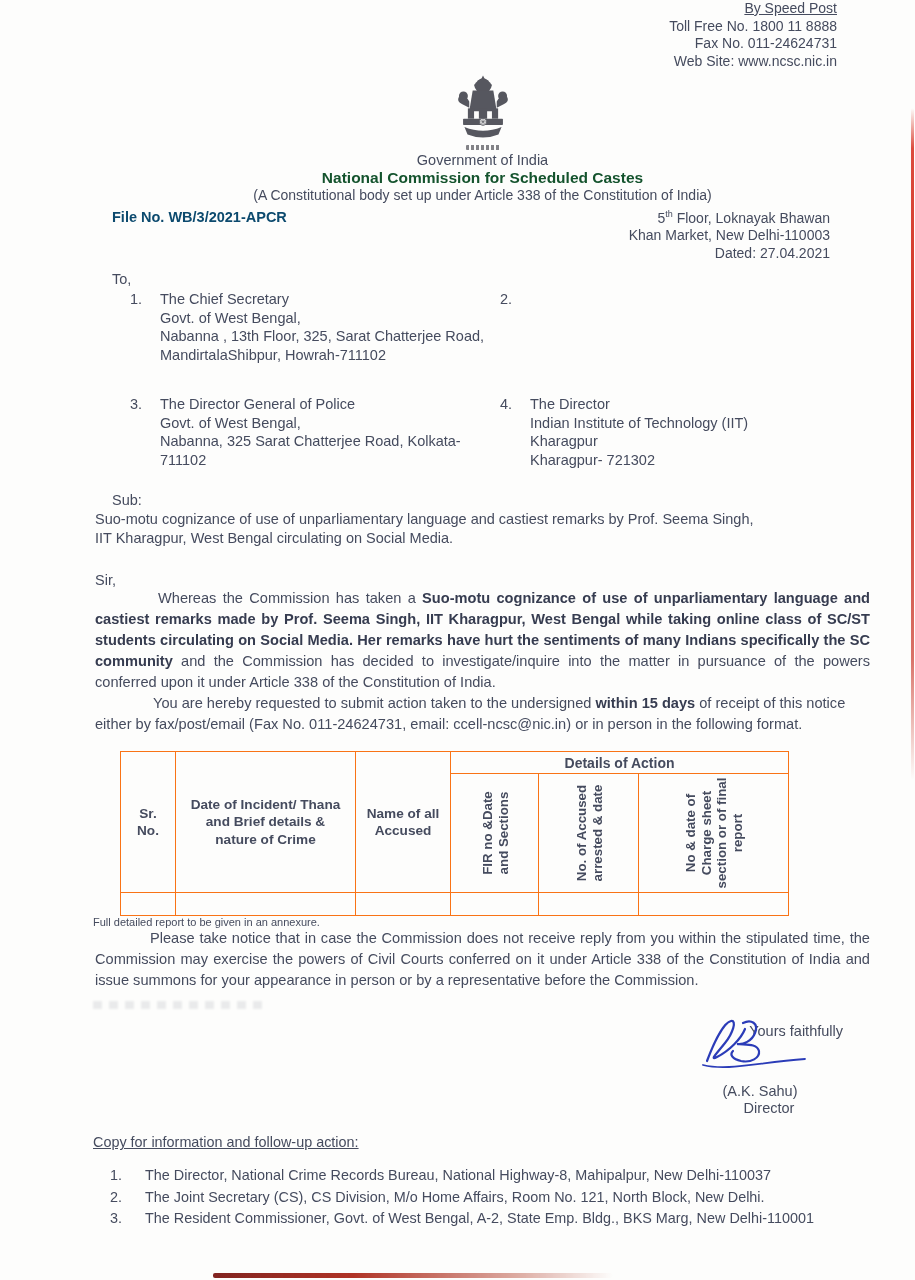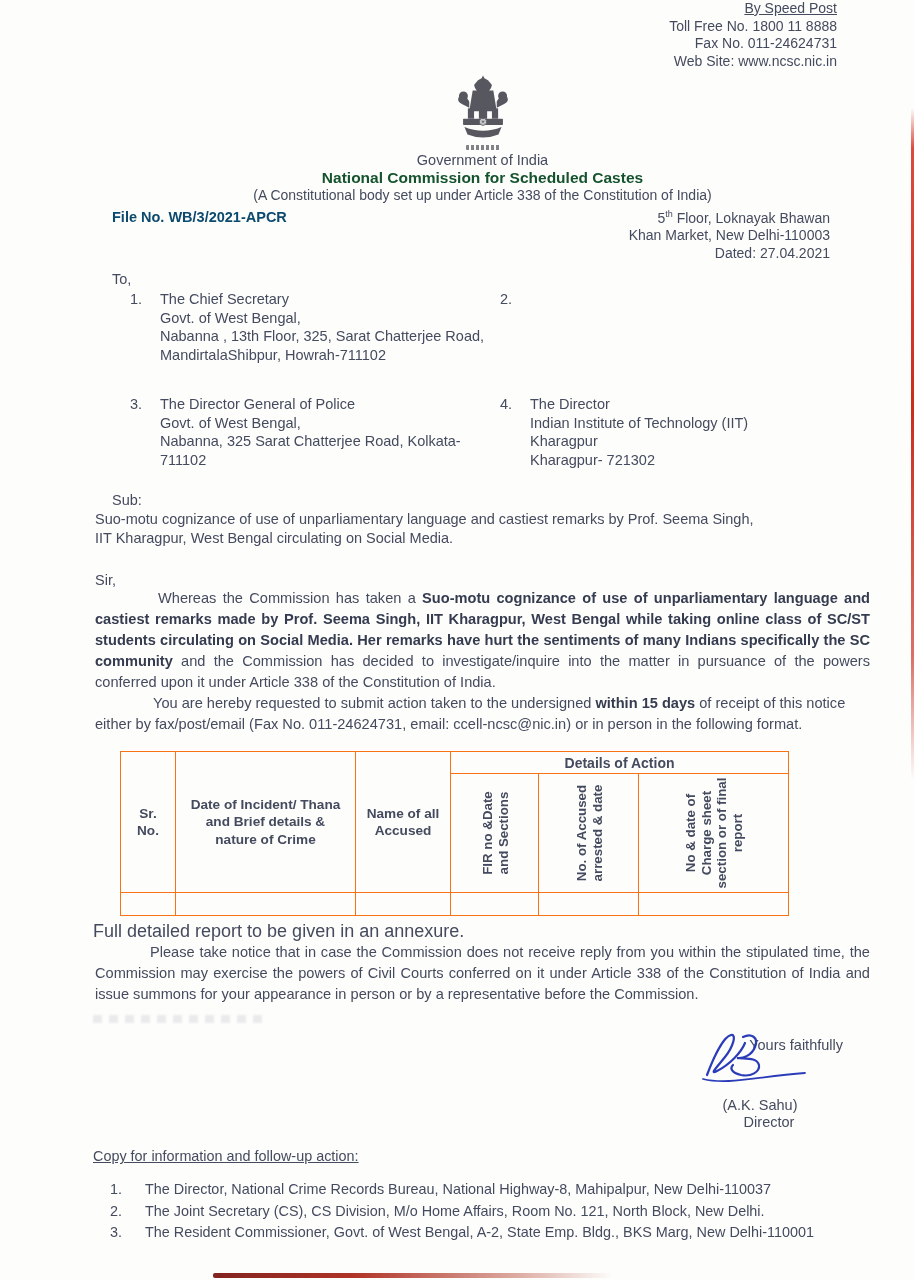--- a/index.html
+++ b/index.html
@@ -58,21 +58,21 @@
   table.action{border-collapse:collapse;margin:16px 0 0 25px;table-layout:fixed;width:668px;
     font-size:13.6px;color:#454b5e;}
   table.action td,table.action th{border:1px solid #f97316;font-weight:700;padding:0;}
   .cell-center{text-align:center;vertical-align:middle;line-height:17.5px;white-space:pre-line;}
   .group-head{height:21px;text-align:center;vertical-align:middle;font-size:14px;}
   .rot-cell{height:118px;vertical-align:middle;position:relative;}
   .rot-inner{position:absolute;left:50%;top:50%;transform:translate(-50%,-50%) rotate(-90deg);
     width:112px;text-align:center;line-height:15.5px;white-space:pre-line;font-size:13.3px;}
   .empty-row td{height:22px;}
 
-  .footnote{font-size:18px;margin-top:5px;margin-left:-2px;}
+  .footnote{font-size:11px;margin-left:-2px;}
 
   
   .smudge{position:absolute;left:93px;width:170px;height:8px;opacity:.13;
     background:repeating-linear-gradient(90deg,#6a6f7e 0 9px,transparent 9px 16px);
     filter:blur(1px);}
 
   
   .sig-block{width:170px;margin:14px 25px 0 auto;text-align:center;position:relative;font-size:14.5px;}
   .sig-closing{text-align:right;margin-right:2px;}
   .sig-scribble{position:absolute;top:-8px;left:18px;}

